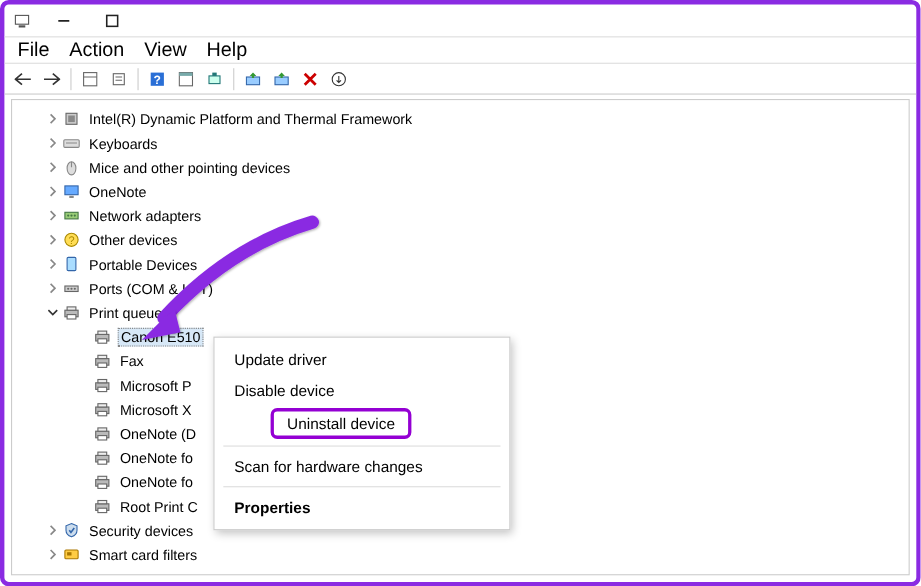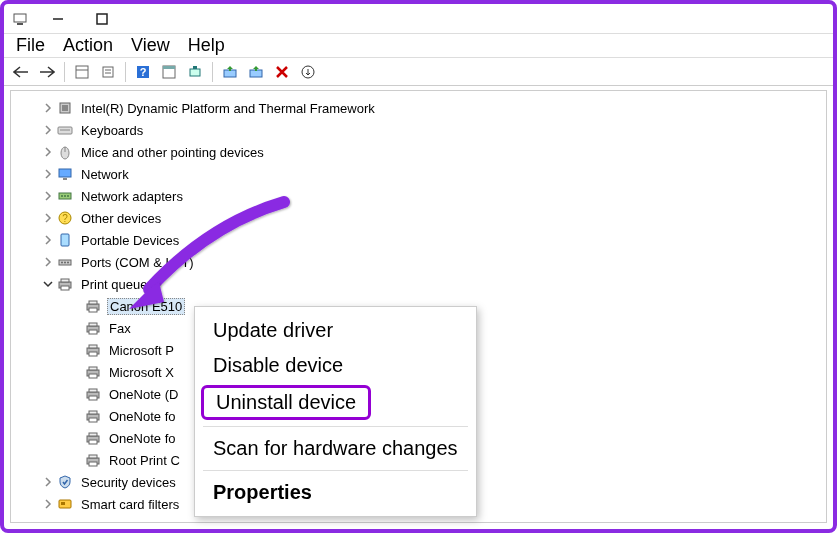--- a/index.html
+++ b/index.html
@@ -29,21 +29,21 @@
 .row .exp { width: 14px; height: 14px; margin-right: 2px; display: flex; align-items: center; justify-content: center; color: #555; }
 .row .icon { width: 16px; height: 16px; margin-right: 6px; display: flex; align-items: center; justify-content: center; }
 .row.selected .label { background: #d7e8f7; border: 1px dotted #888; padding: 0 2px; }
 .label { padding: 0 2px; }
 
 
 .lvl1 { margin-left: 22px; }
 .lvl2 { margin-left: 50px; }
 
 
-.ctxmenu { position: absolute; background: #fff; border: 1px solid #ccc; box-shadow: 2px 3px 8px rgba(0,0,0,0.25); padding: 6px 0; font-size: 20px; min-width: 270px; z-index: 10; }
+.ctxmenu { position: absolute; background: #fff; border: 1px solid #ccc; box-shadow: 2px 3px 8px rgba(0,0,0,0.25); padding: 6px 0; font-size: 14px; min-width: 270px; z-index: 10; }
 .ctxmenu .mitem { padding: 6px 18px; cursor: default; }
 .ctxmenu .msep { height: 1px; background: #ddd; margin: 4px 8px; }
 .ctxmenu .bold { font-weight: 600; }
 .ctxmenu .hl-box { border: 3px solid #9400d3; border-radius: 6px; margin: 0 6px; padding: 3px 12px; display: inline-block; }
 
 
 .arrow-annot { position: absolute; z-index: 5; pointer-events: none; }
 
 
 svg { display: block; }
@@ -206,21 +206,21 @@
                 <svg width="10" height="10">
                   <path d="M3 1 L7 5 L3 9" stroke="#888" fill="none" stroke-width="1.5"></path>
                 </svg>
               </span>
     <span class="icon">
                 <svg width="16" height="16" viewBox="0 0 16 16">
                   <rect x="2" y="3" width="12" height="8" fill="#6af" stroke="#36a"></rect>
                   <rect x="6" y="12" width="4" height="2" fill="#888"></rect>
                 </svg>
               </span>
-    <span class="label">Network</span>
+    <span class="label">OneNote</span>
   </div>
           </li>
           <li>
             <div class="row lvl1">
     <span class="exp">
                 <svg width="10" height="10">
                   <path d="M3 1 L7 5 L3 9" stroke="#888" fill="none" stroke-width="1.5"></path>
                 </svg>
               </span>
     <span class="icon">
@@ -420,21 +420,21 @@
     <span class="label">Smart card filters</span>
   </div>
           </li>
         </ul>
     </div>
   </div>
 
   <div class="ctxmenu" style="left:190px; top:302px;">
     <div class="mitem">Update driver</div>
     <div class="mitem">Disable device</div>
-    <div style="padding:2px 0;"><span class="hl-box">Uninstall device</span></div>
+    <div style="padding:2px 0;margin-left:45px;"><span class="hl-box">Uninstall device</span></div>
     <div class="msep"></div>
     <div class="mitem">Scan for hardware changes</div>
     <div class="msep"></div>
     <div class="mitem bold">Properties</div>
   </div>
 
   <svg class="arrow-annot" style="left:105px; top:190px;" width="200" height="130">
     <defs>
         <filter id="sh">
           <feDropShadow dx="1" dy="1" stdDeviation="1" flood-opacity="0.3"></feDropShadow>

